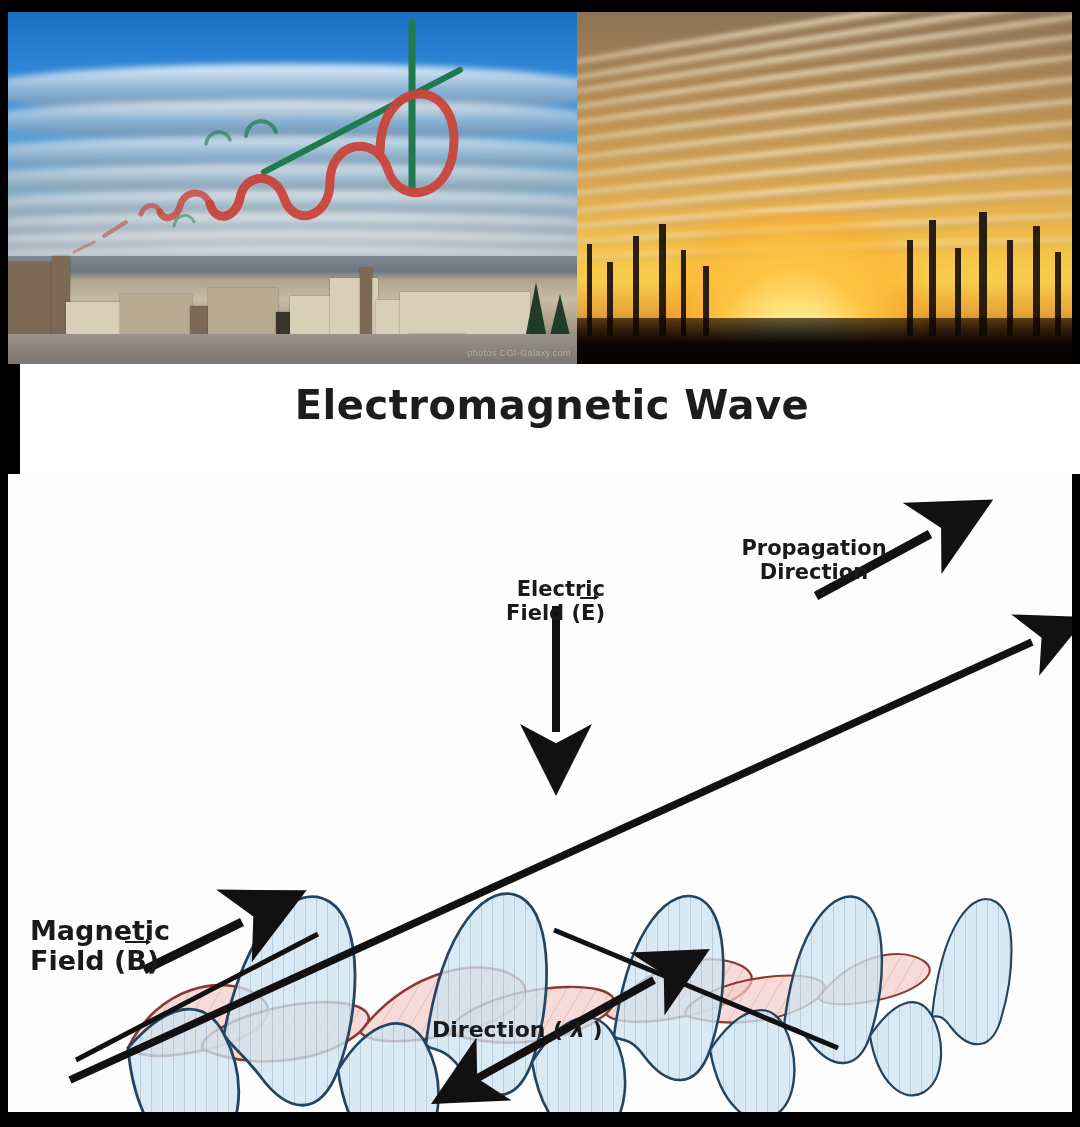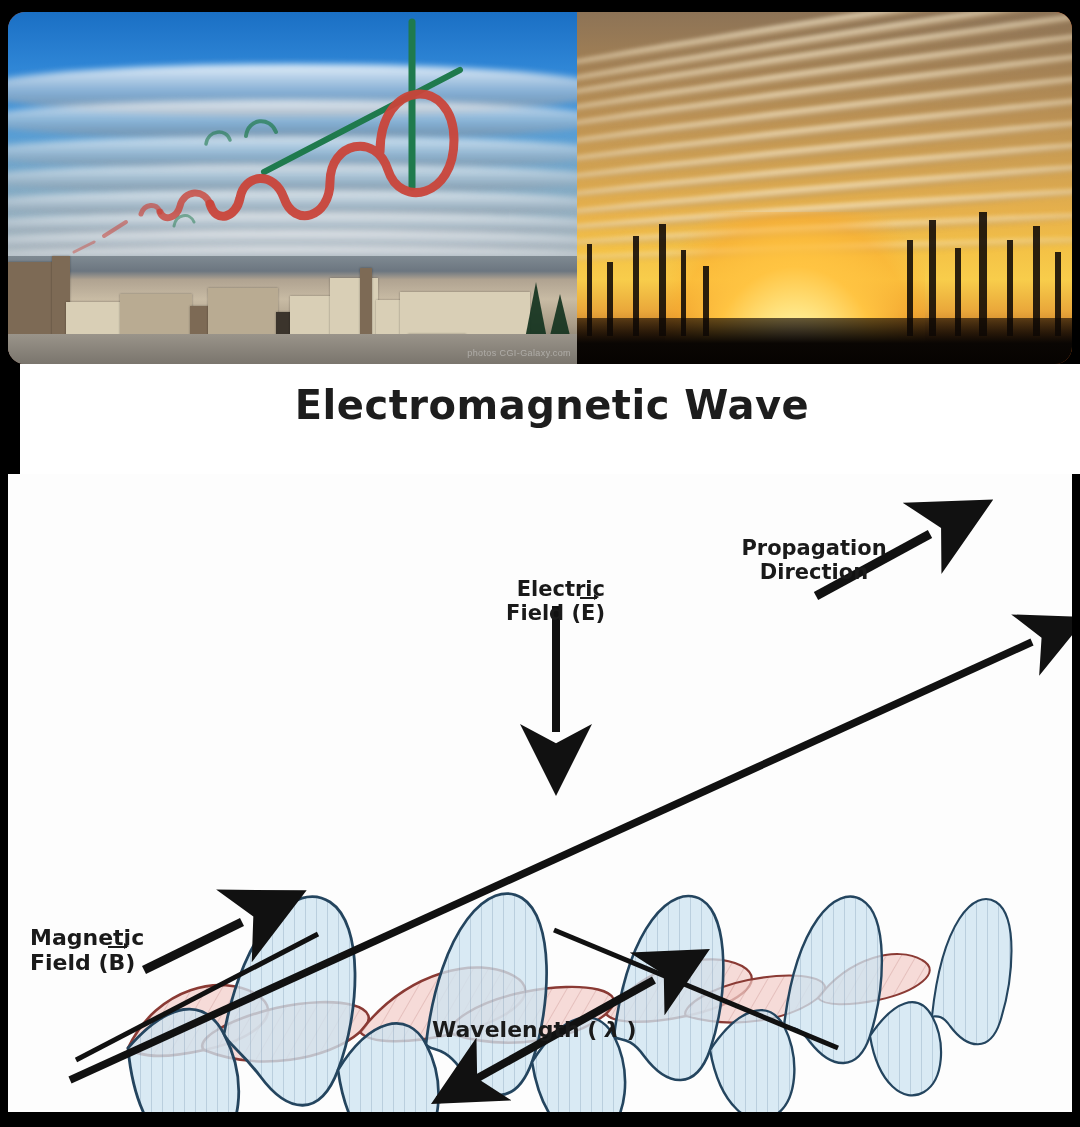--- a/index.html
+++ b/index.html
@@ -4,21 +4,21 @@
 <style>
   html,body{margin:0;padding:0;background:#000;}
   body{
     font-family:"Liberation Sans","DejaVu Sans",sans-serif;
     width:1080px;height:1127px;overflow:hidden;
   }
   #root{position:relative;width:1080px;height:1127px;background:#000;}
 
   
   .photo-strip{position:absolute;left:8px;top:12px;width:1064px;height:352px;
-    display:flex;overflow:hidden;background:#c2410c;border-radius:17px;}
+    display:flex;overflow:hidden;background:#c2410c;}
   .photo{position:relative;overflow:hidden;}
   .photo-left{width:569px;height:352px;}
   .photo-right{width:495px;height:352px;}
 
   
   .sky{position:absolute;inset:0;
     background:linear-gradient(to bottom,#1a6fc4 0%,#2f86d6 16%,#4f9bd8 32%,#7da9c6 48%,#9ab0bd 62%,#b8bdbd 74%,#8f9aa0 84%,#6d7680 100%);}
   .cloudband{position:absolute;left:-6%;width:112%;border-radius:50%;
     background:linear-gradient(to bottom,rgba(255,255,255,.88),rgba(188,198,208,.55) 55%,rgba(120,132,146,.75));
     filter:blur(3px);}
@@ -57,21 +57,21 @@
     font-family:"DejaVu Sans",sans-serif;}
 
   
   .diagram{position:absolute;left:8px;top:474px;width:1064px;height:638px;background:#fdfdfd;}
   .diagram svg{display:block;}
 
   .lbl{position:absolute;font-weight:bold;color:#1a1a1a;line-height:1.12;
     font-family:"DejaVu Sans",sans-serif;white-space:nowrap;}
   .lbl-e{left:455px;top:578px;font-size:21px;text-align:right;width:140px;}
   .lbl-prop{left:728px;top:537px;font-size:21px;text-align:center;width:170px;}
-  .lbl-b{left:28px;top:916px;font-size:22px;width:150px;margin-top:10px;}
+  .lbl-b{left:28px;top:916px;font-size:27px;width:150px;}
   .lbl-wl{left:430px;top:1018px;font-size:22px;}
   .vec{position:relative;display:inline-block;}
   .vec::after{content:"";position:absolute;left:-1px;right:-2px;top:-5px;height:2px;background:#1a1a1a;}
   .vec::before{content:"";position:absolute;right:-4px;top:-7.5px;
     border-left:5px solid #1a1a1a;border-top:3px solid transparent;border-bottom:3px solid transparent;}
   .lam{font-family:"DejaVu Sans",sans-serif;font-style:italic;}
 
   .bottom-band{position:absolute;left:0;bottom:0;width:1080px;height:15px;background:#000;}
 </style>
 </head>
@@ -252,18 +252,18 @@
       <span>Electric</span><br>
       <span>Field (</span><span class="vec">E</span><span>)</span>
     </div>
 
     <div class="lbl lbl-b" style="position:absolute;left:22px;top:442px;width:160px;">
       <span>Magnetic</span><br>
       <span>Field (</span><span class="vec">B</span><span>)</span>
     </div>
 
     <div class="lbl lbl-wl" style="position:absolute;left:424px;top:544px;">
-      <span>Wavelength ( </span><span class="lam">λ</span><span> )</span>
+      <span>Direction ( </span><span class="lam">λ</span><span> )</span>
     </div>
   </div>
 
   <div class="bottom-band"></div>
 </div>
 
 </body></html>

